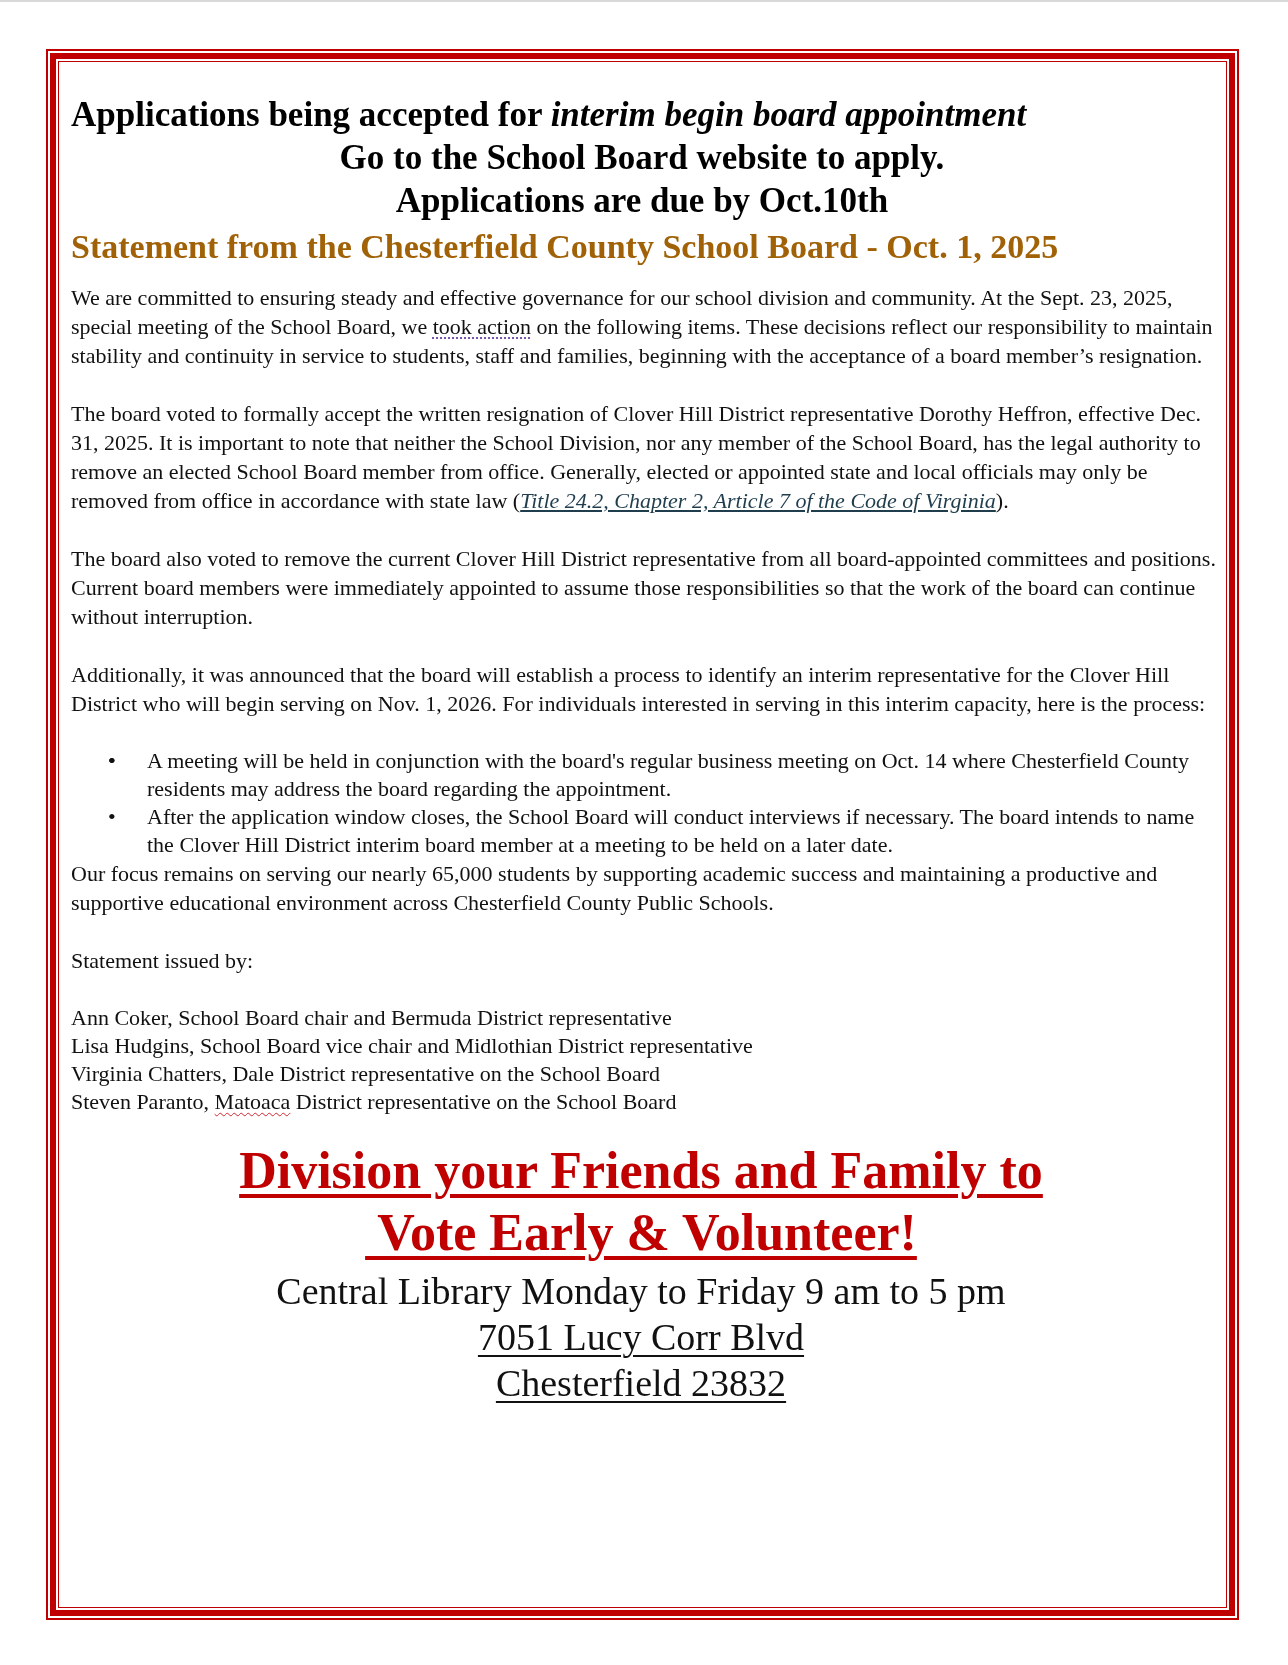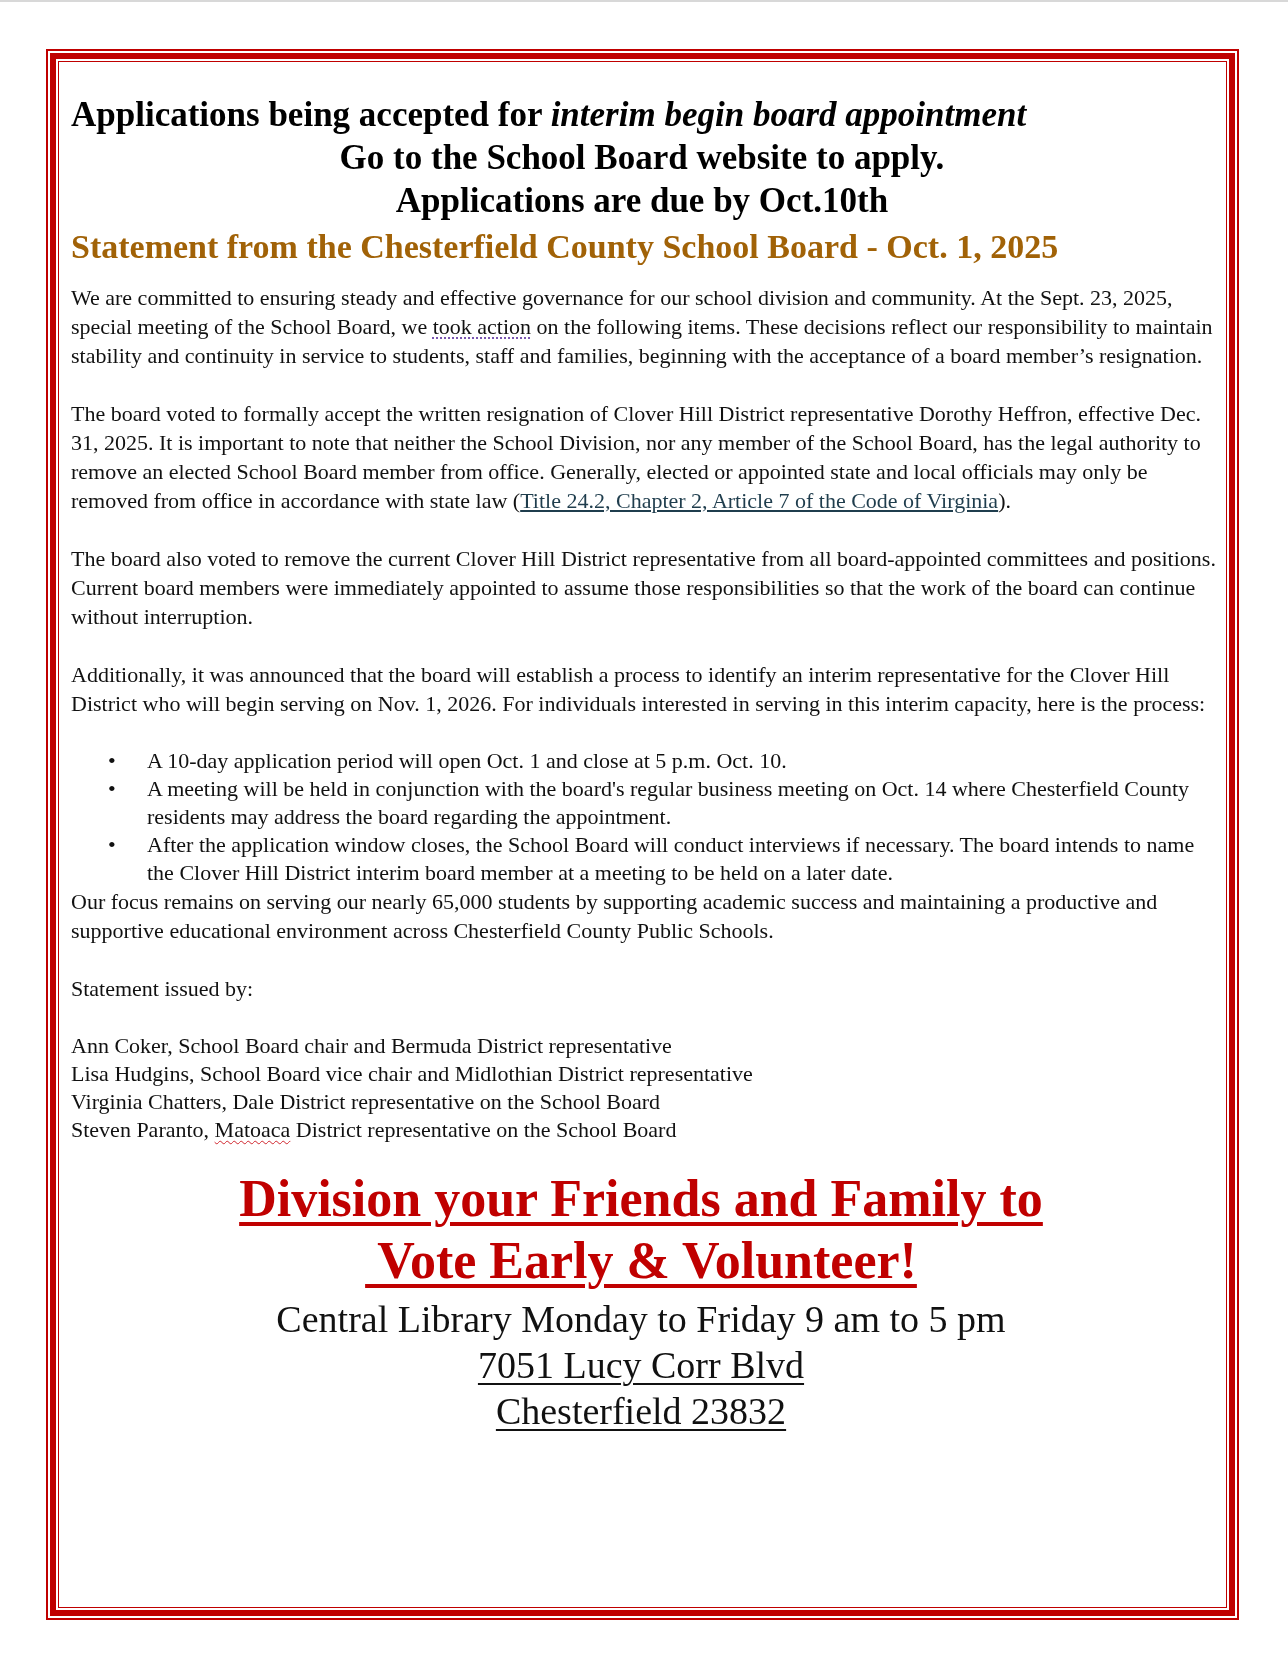--- a/index.html
+++ b/index.html
@@ -69,20 +69,21 @@
     .para + .para { margin-top: 29px; }
     .grammar {
       text-decoration: underline dotted #7a55b0;
       text-underline-offset: 3px;
       text-decoration-thickness: 2px;
     }
     .doc-link {
       color: #1f3d4d;
       text-decoration: underline;
       text-underline-offset: 2px;
+      font-style: italic;
     }
     .bullets {
       list-style: none;
       margin: 29px 0 0 0;
       padding: 0;
       font-size: 22px;
       line-height: 28px;
     }
     .bullets li {
       position: relative;
@@ -161,21 +162,20 @@
     <span>The board voted to formally accept the written resignation of Clover Hill District representative Dorothy Heffron, effective Dec. 31, 2025. It is important to note that neither the School Division, nor any member of the School Board, has the legal authority to remove an elected School Board member from office. Generally, elected or appointed state and local officials may only be removed from office in accordance with state law (</span><a class="doc-link">Title 24.2, Chapter 2, Article 7 of the Code of Virginia</a><span>).</span>
   </p>
 
   <p class="para">The board also voted to remove the current Clover Hill District representative from all board-appointed committees and positions. Current board members were immediately appointed to assume those responsibilities so that the work of the board can continue without interruption.</p>
 
   <p class="para">Additionally, it was announced that the board will establish a process to identify an interim representative for the Clover Hill District who will begin serving on Nov. 1, 2026. For individuals interested in serving in this interim capacity, here is the process:</p>
 
   <ul class="bullets">
     <li>
       <span class="dot">•</span>
-      <span>A 10-day application period will open Oct. 1 and close at 5 p.m. Oct. 10.</span>
     </li>
     <li>
       <span class="dot">•</span>
       <span>A meeting will be held in conjunction with the board's regular business meeting on Oct. 14 where Chesterfield County residents may address the board regarding the appointment.</span>
     </li>
     <li>
       <span class="dot">•</span>
       <span>After the application window closes, the School Board will conduct interviews if necessary. The board intends to name the Clover Hill District interim board member at a meeting to be held on a later date.</span>
     </li>
   </ul>

